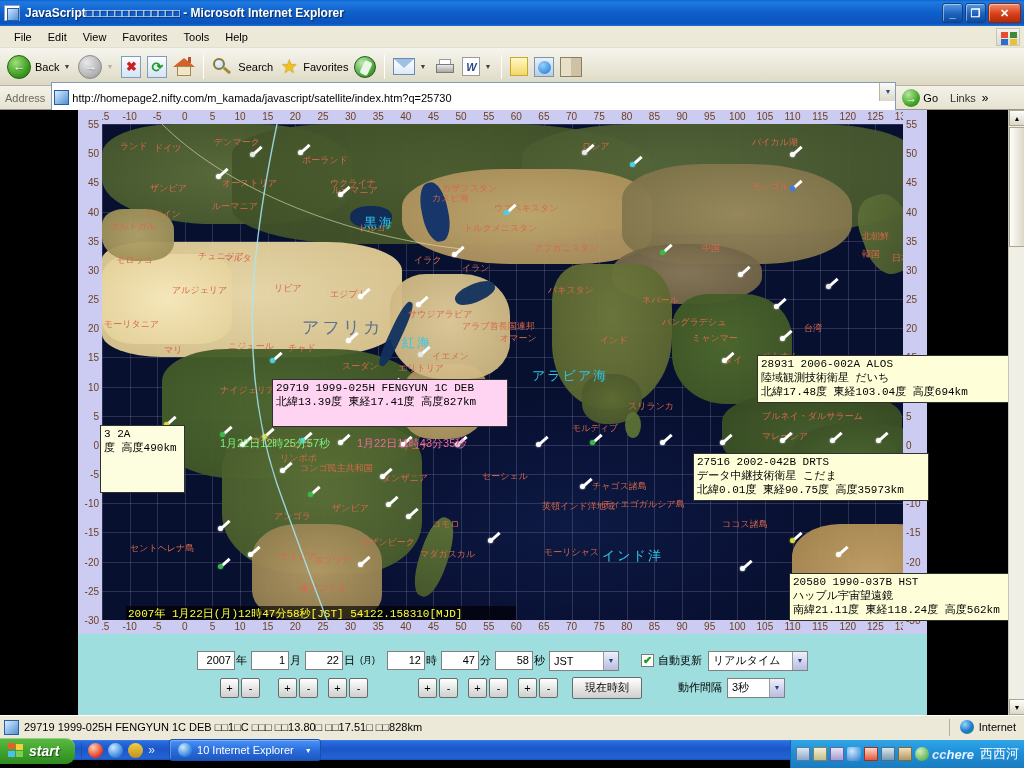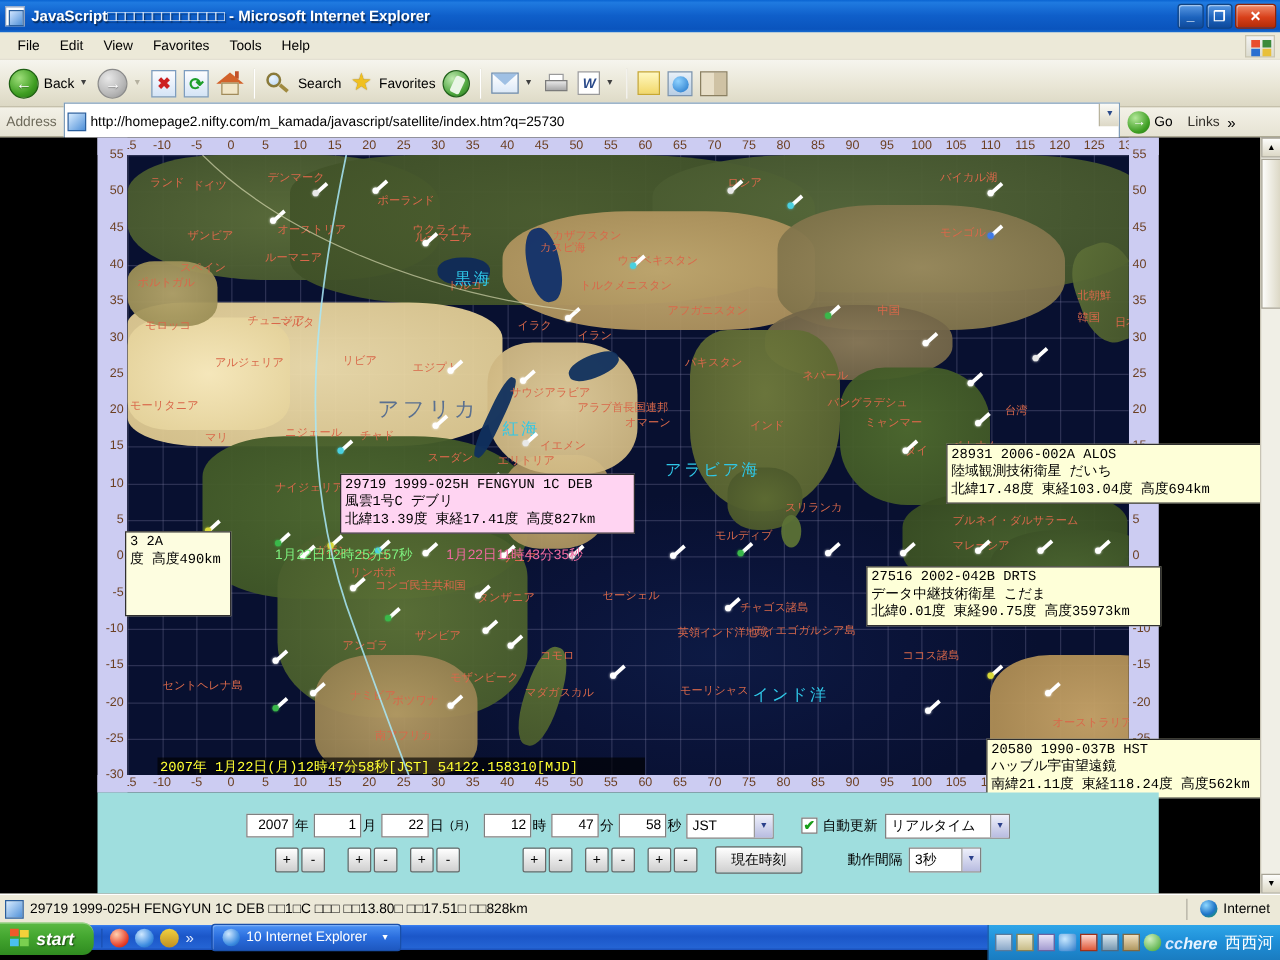--- a/index.html
+++ b/index.html
@@ -819,34 +819,33 @@
         <div class="timestamp-bar">2007年 1月22日(月)12時47分58秒[JST] 54122.158310[MJD]</div>
       <div style="position: absolute; left: 0px; top: 0px; width: 801px; height: 496px; pointer-events: none;"><svg width="801" height="496">
               <path d="M175 0 C 150 120, 135 240, 175 360 C 200 430, 215 470, 225 496" stroke="#a8e8f8" stroke-width="1.4" fill="none" opacity="0.85"></path>
               <path d="M60 0 C 120 60, 230 110, 360 125" stroke="#e8e8c0" stroke-width="1" fill="none" opacity="0.6"></path>
             </svg></div>
         </div>
 
       <div id="infoboxes">
           <div class="infobox pink" style="left: 194px; top: 269px; width: 236px; height: 48px;">
             <div>29719 1999-025H FENGYUN 1C DEB</div>
-            <div>風雲1号C デブリ</div>
             <div>北緯13.39度 東経17.41度 高度827km</div>
           </div>
           <div class="infobox cream" style="left: 679px; top: 245px; width: 256px; height: 48px;">
             <div>28931 2006-002A ALOS</div>
             <div>陸域観測技術衛星 だいち</div>
             <div>北緯17.48度 東経103.04度 高度694km</div>
           </div>
           <div class="infobox cream" style="left: 615px; top: 343px; width: 236px; height: 48px;">
             <div>27516 2002-042B DRTS</div>
             <div>データ中継技術衛星 こだま</div>
             <div>北緯0.01度 東経90.75度 高度35973km</div>
           </div>
-          <div class="infobox cream" style="left: 711px; top: 481px; width: 236px; height: 48px;">
+          <div class="infobox cream" style="left: 711px; top: 463px; width: 236px; height: 48px;">
             <div>20580 1990-037B HST</div>
             <div>ハッブル宇宙望遠鏡</div>
             <div>南緯21.11度 東経118.24度 高度562km</div>
           </div>
           <div class="infobox ivory" style="left: 22px; top: 315px; width: 85px; height: 68px;">
             <div>3 2A</div>
             <div></div>
             <div>度 高度490km</div>
           </div>
         </div>

